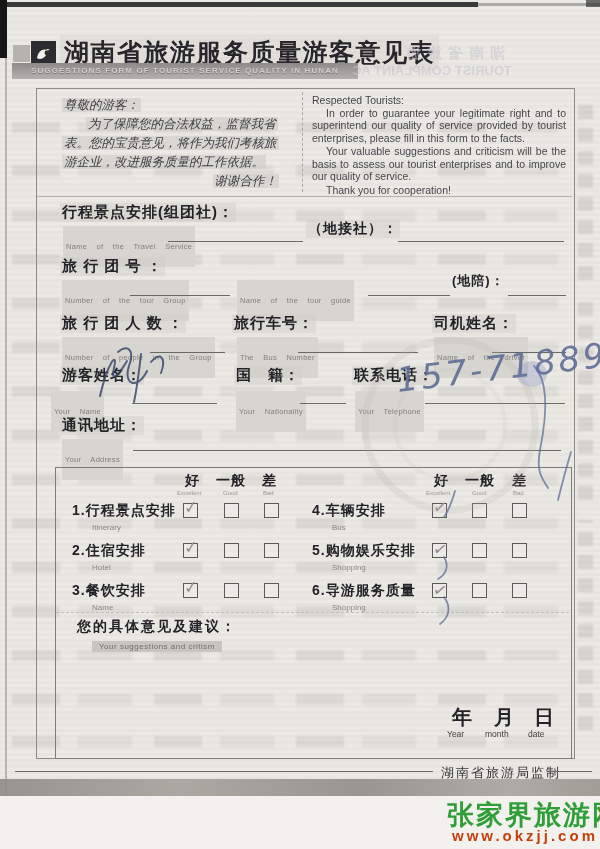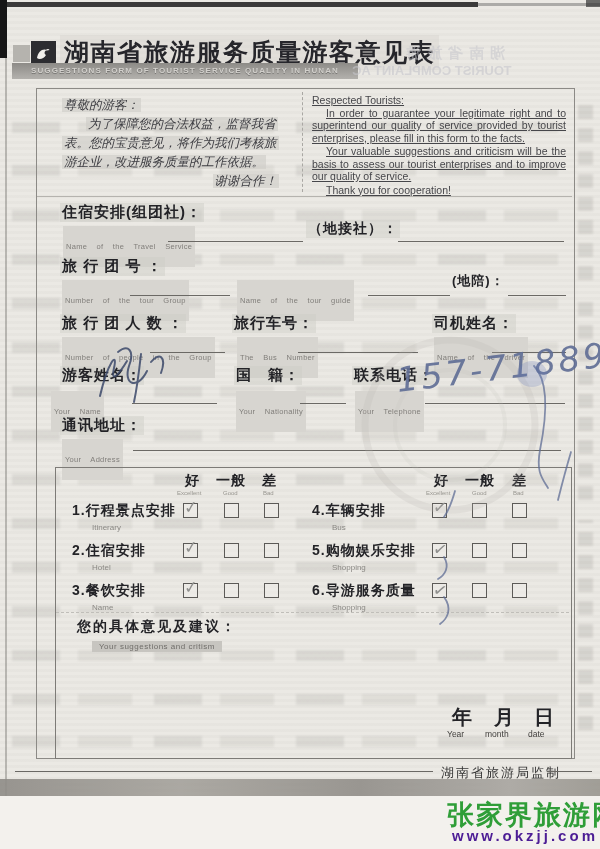--- a/index.html
+++ b/index.html
@@ -24,21 +24,21 @@
   
   .title{font-size:25px;font-weight:bold;letter-spacing:1.5px;color:#26262b;
     background:rgba(208,206,201,.35);padding:1px 4px;white-space:nowrap;}
   .subtitle-bar{width:346px;height:16px;line-height:16px;
     background:linear-gradient(180deg,#8d8b87,#b3b1ad);
     color:#d2d0cc;font-size:8px;font-weight:bold;letter-spacing:1.1px;
     text-align:center;text-shadow:0 1px 0 rgba(40,40,40,.35);white-space:nowrap;overflow:hidden;}
   
   .cn-line{font-size:12.5px;line-height:19px;color:#3c3c41;font-style:italic;white-space:nowrap;}
   .hl{background:rgba(205,203,198,.6);padding:0 2px;}
-  .en-intro{font-size:10.5px;line-height:12.5px;color:#46464a;text-align:justify;text-decoration:underline;}
+  .en-intro{font-size:10.5px;line-height:12.5px;color:#46464a;text-align:justify;}
   .en-intro .ind{text-indent:14px;margin:0 0 1px 0;}
   
   .cn-label{font-weight:bold;font-size:15px;letter-spacing:1px;color:#232327;
     background:rgba(205,203,198,.45);padding:0 2px;white-space:nowrap;}
   .cn-label-sm{font-weight:bold;font-size:13px;letter-spacing:1px;color:#232327;white-space:nowrap;}
   .en-sub{font-size:7.5px;color:#807e7a;background:#d7d5d0;padding:16px 3px;
     word-spacing:7px;letter-spacing:.3px;white-space:nowrap;}
   .fill-line{border-bottom:1.2px solid #6b6965;height:0;}
   
   .box{border:1px solid #8c8a86;}
@@ -48,21 +48,21 @@
   .rate-en{font-size:8px;color:#8a8884;white-space:nowrap;}
   .cb{width:13px;height:13px;border:1.6px solid #5c5a57;background:rgba(240,238,233,.5);position:absolute;}
   .cb .mark{position:absolute;left:0;top:-7px;font-size:17px;font-weight:bold;color:#8f8f8d;transform:rotate(-6deg);}
   
   .rule{border-top:1px solid #6a6864;height:0;}
   .issuer{font-size:13px;letter-spacing:2px;color:#333;white-space:nowrap;}
   .band{background:linear-gradient(90deg,#8f8c87,#a5a29c 30%,#918e89 60%,#a8a5a0 85%,#99968f);
     filter:blur(.4px);opacity:.9;}
   .wm-name{font-family:"Liberation Serif","DejaVu Serif",serif;font-weight:bold;
     font-size:27px;letter-spacing:2px;color:#2f9e38;white-space:nowrap;}
-  .wm-url{font-weight:bold;font-size:15px;letter-spacing:3px;color:#4c1d95;white-space:nowrap;}
+  .wm-url{font-weight:bold;font-size:15px;letter-spacing:3px;color:#c2410c;white-space:nowrap;}
   .date-cn{font-weight:bold;font-size:20px;color:#232327;}
   .date-en{font-size:8.5px;color:#3f3d3b;}
 </style>
 </head>
 <body>
 
 <div class="paper">
 
   <div class="abs" style="left:0;top:2px;width:478px;height:5px;background:#1c1c1c;opacity:.85"></div>
   <div class="abs" style="left:478px;top:3px;width:122px;height:3px;background:#555;opacity:.4"></div>
@@ -112,21 +112,21 @@
     <div class="cn-line" style="text-align:right;padding-right:18px"><span class="hl">谢谢合作！</span></div>
   </div>
 
   <div class="abs en-intro" style="left:312px;top:94px;width:254px">
     <div>Respected Tourists:</div>
     <div class="ind">In order to guarantee your legitimate right and to superintend our quality of service provided by tourist enterprises, please fill in this form to the facts.</div>
     <div class="ind">Your valuable suggestions and criticism will be the basis to assess our tourist enterprises and to improve our quality of service.</div>
     <div class="ind">Thank you for cooperation!</div>
   </div>
 
-  <div class="abs cn-label" style="left:60px;top:203px">住宿安排(组团社)：</div>
+  <div class="abs cn-label" style="left:60px;top:203px">行程景点安排(组团社)：</div>
   <div class="abs en-sub" style="left:63px;top:226px">Name of the Travel Service</div>
   <div class="abs fill-line" style="left:168px;top:241px;width:135px"></div>
   <div class="abs cn-label" style="left:306px;top:220px;font-size:14px">（地接社）：</div>
   <div class="abs fill-line" style="left:398px;top:241px;width:166px"></div>
 
   <div class="abs cn-label" style="left:60px;top:257px">旅 行 团 号 ：</div>
   <div class="abs en-sub" style="left:62px;top:280px">Number of the tour Group</div>
   <div class="abs fill-line" style="left:130px;top:295px;width:100px"></div>
   <div class="abs en-sub" style="left:237px;top:280px">Name of the tour guide</div>
   <div class="abs fill-line" style="left:368px;top:295px;width:82px"></div>

